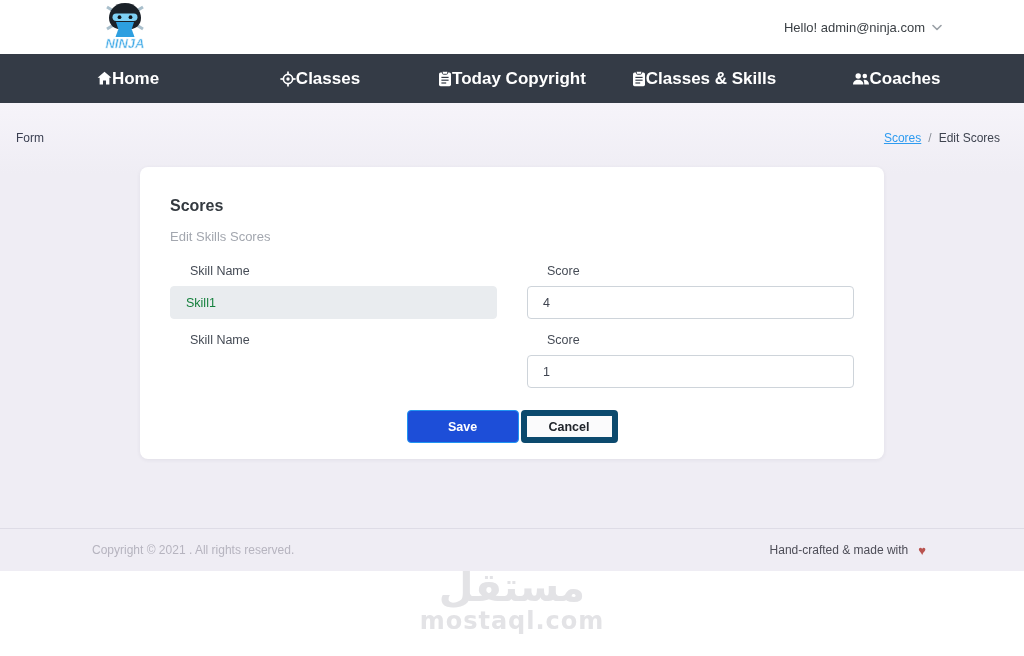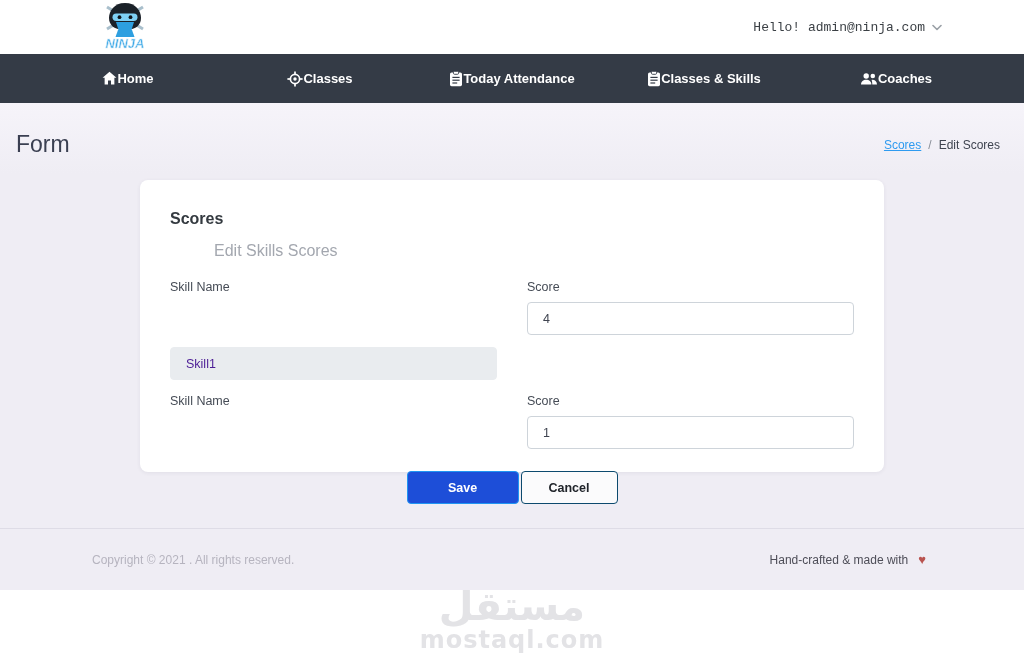--- a/index.html
+++ b/index.html
@@ -17,103 +17,102 @@
     display: flex;
     align-items: center;
     justify-content: space-between;
     padding: 0 24px 0 98px;
   }
   .logo { display: flex; align-items: center; cursor: pointer; }
   .account {
     display: flex; align-items: center; gap: 7px;
     font-size: 13px; color: #3a3f44; cursor: pointer;
     padding-right: 58px;
-    font-family: Liberation Mono, monospace;
   }
   .account svg { display: block; }
 
   
   .navbar {
     height: 49px;
     background: #343b46;
     display: flex;
     align-items: stretch;
     padding: 0 32px;
   }
   .nav-item {
     flex: 1;
     display: flex;
     align-items: center;
     justify-content: center;
     color: #ffffff;
-    font-size: 13px;
+    font-size: 17px;
     font-weight: 700;
     cursor: pointer;
   }
   .nav-item svg { display: block; }
 
   
   .main {
     height: 425px;
     background: linear-gradient(180deg, #f6f4fa 0px, #efedf4 70px);
     padding: 0 12px;
   }
   .breadcrumb-row {
     display: flex;
     justify-content: space-between;
     align-items: center;
     padding: 28px 12px 16px 4px;
   }
-  .page-title { font-size: 23px; font-weight: 400; color: #3a3f51; }
+  .page-title { font-size: 12px; font-weight: 400; color: #3a3f51; }
   .breadcrumb { font-size: 12px; color: #3f4450; display: flex; gap: 7px; align-items: center; }
   .breadcrumb .bc-link { color: #2e9bf0; text-decoration: underline; cursor: pointer; }
   .breadcrumb .bc-sep { color: #8a8f98; }
 
   
   .card {
     width: 744px;
     margin: 6px auto 0;
     background: #ffffff;
     border-radius: 8px;
     box-shadow: 0 1px 4px rgba(40, 40, 70, 0.07);
     padding: 30px 30px 30px;
     height: 292px;
   }
   .card-title { font-size: 16px; font-weight: 700; color: #343a40; margin-bottom: 14px; }
-  .card-subtitle { font-size: 16px; color: #a3a7af; margin-bottom: 20px; margin-left: 44px; }
+  .card-subtitle { font-size: 13px; color: #a3a7af; margin-bottom: 20px; }
 
   .form-grid {
     display: grid;
     grid-template-columns: 1fr 1fr;
     column-gap: 30px;
     row-gap: 14px;
   }
   .field label {
     display: block;
     font-size: 12.5px;
     color: #464c56;
     margin-bottom: 8px;
+    margin-left: 20px;
   }
   .field input {
     width: 100%;
     height: 33px;
     border: 1px solid #ced4da;
     border-radius: 4px;
     background: #ffffff;
     font-family: "Liberation Sans", "DejaVu Sans", sans-serif;
     font-size: 12.5px;
     color: #3f4450;
     padding: 0 15px;
     outline: none;
   }
   .field input[disabled] {
     background: #e9ecef;
     border-color: #e9ecef;
-    color: #4c1d95;
-    margin-top: 45px;
+    color: #15803d;
   }
 
   .btn-row {
     display: flex;
     justify-content: center;
     margin-top: 22px;
   }
   .btn {
     height: 33px;
     font-family: "Liberation Sans", "DejaVu Sans", sans-serif;
@@ -125,27 +124,27 @@
   .btn-save {
     width: 112px;
     background: #1d4ed8;
     border: 1px solid #2095f2;
     color: #ffffff;
     margin-right: 2px;
   }
   .btn-cancel {
     width: 97px;
     background: #fbfbfc;
-    border: 1px solid #0c4a6e;
+    border: 6px solid #0c4a6e;
     color: #21252b;
   }
 
   
   .footer {
-    height: 62px;
+    height: 43px;
     background: #efedf4;
     border-top: 1px solid #dedce6;
     display: flex;
     align-items: center;
     justify-content: space-between;
     padding: 0 98px 0 92px;
     font-size: 12px;
   }
   .footer .copyright { color: #b6b4bf; }
   .footer .credit { color: #4d4d57; display: flex; align-items: center; gap: 10px; }
@@ -224,21 +223,21 @@
     <span>Classes</span>
   </div>
   <div class="nav-item">
     <svg width="14" height="16" viewBox="0 0 14 16">
       <rect x="1" y="1.6" width="12" height="13.6" rx="1.6" fill="#ffffff"></rect>
       <rect x="4.5" y="0.3" width="5" height="3" rx="1" fill="#ffffff" stroke="#343b46" stroke-width="0.9"></rect>
       <line x1="3.4" y1="6.4" x2="10.6" y2="6.4" stroke="#343b46" stroke-width="1.2"></line>
       <line x1="3.4" y1="9.2" x2="10.6" y2="9.2" stroke="#343b46" stroke-width="1.2"></line>
       <line x1="3.4" y1="12" x2="8.2" y2="12" stroke="#343b46" stroke-width="1.2"></line>
     </svg>
-    <span>Today Attendance</span>
+    <span>Today Copyright</span>
   </div>
   <div class="nav-item">
     <svg width="14" height="16" viewBox="0 0 14 16">
       <rect x="1" y="1.6" width="12" height="13.6" rx="1.6" fill="#ffffff"></rect>
       <rect x="4.5" y="0.3" width="5" height="3" rx="1" fill="#ffffff" stroke="#343b46" stroke-width="0.9"></rect>
       <line x1="3.4" y1="6.4" x2="10.6" y2="6.4" stroke="#343b46" stroke-width="1.2"></line>
       <line x1="3.4" y1="9.2" x2="10.6" y2="9.2" stroke="#343b46" stroke-width="1.2"></line>
       <line x1="3.4" y1="12" x2="8.2" y2="12" stroke="#343b46" stroke-width="1.2"></line>
     </svg>
     <span>Classes &amp; Skills</span>

